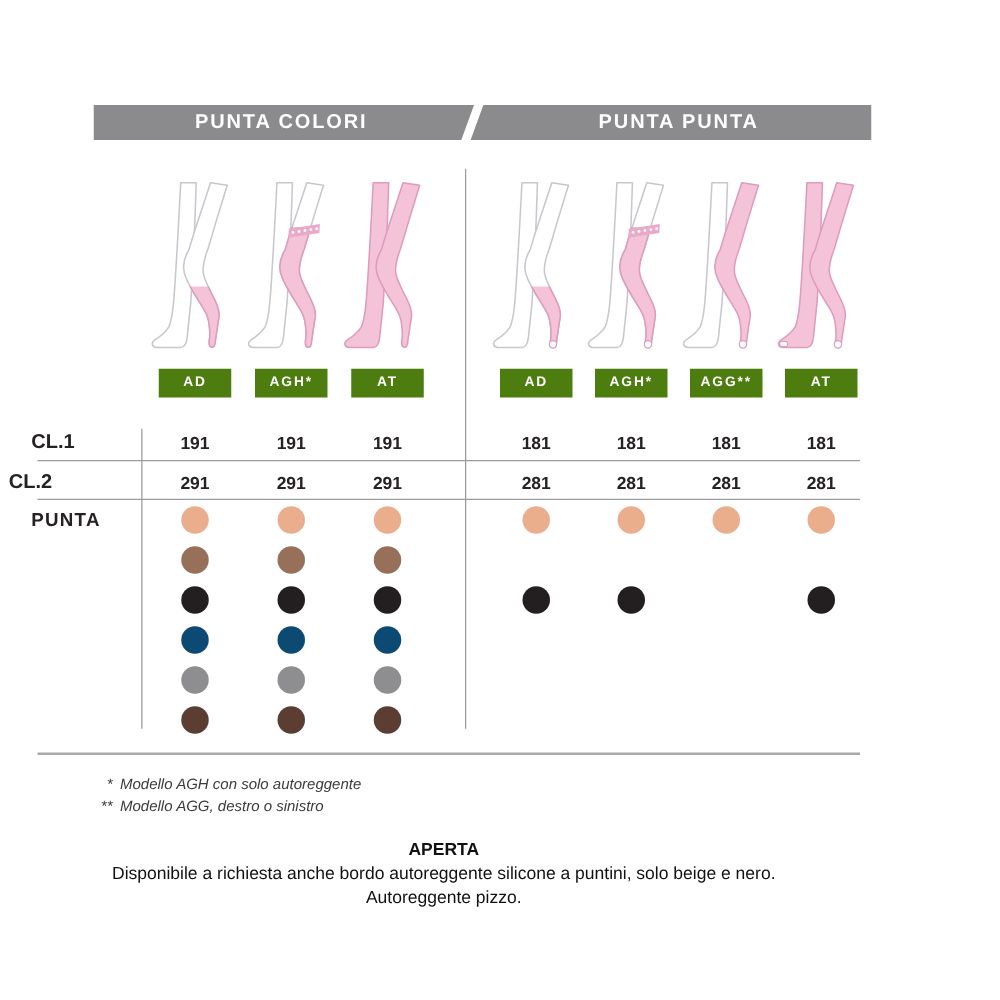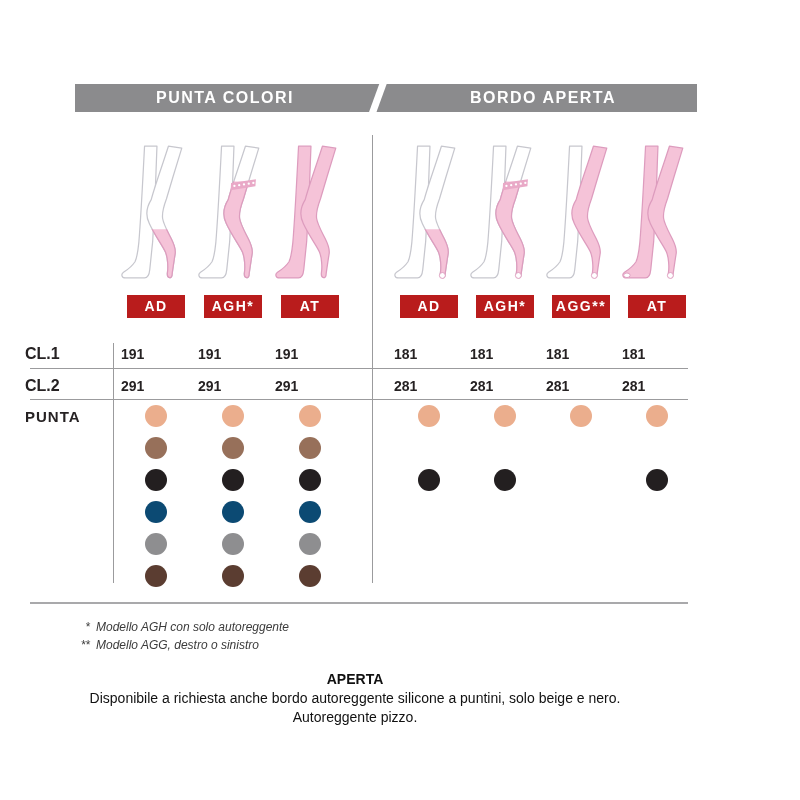--- a/index.html
+++ b/index.html
@@ -11,55 +11,55 @@
   
   .banner{left:75px;top:84px;width:622px;height:28px;background:#8B8B8D;overflow:hidden;}
   .banner-label{top:0;height:28px;line-height:28px;text-align:center;color:#ffffff;
     font-weight:bold;font-size:16px;letter-spacing:1.5px;}
   .banner-slash{left:299px;top:-6px;width:7px;height:42px;background:#ffffff;transform:rotate(20deg);}
   
   .hline{background:#9B9B9D;height:1px;}
   .hline.thick{height:2px;background:#A9A9AB;}
   .vline{background:#9B9B9D;width:1px;}
   
-  .model-label{width:58px;height:23px;background:#b91c1c;color:#ffffff;font-weight:bold;
-    font-size:14px;letter-spacing:1.5px;text-align:center;line-height:23px;}
+  .model-label{width:58px;height:23px;background:#4d7c0f;color:#ffffff;font-weight:bold;
+    font-size:11px;letter-spacing:1.5px;text-align:center;line-height:23px;}
   
-  .num{width:70px;text-align:left;font-weight:bold;font-size:14px;color:#262223;}
+  .num{width:70px;text-align:center;font-weight:bold;font-size:14px;color:#262223;}
   
   .rowlabel{width:80px;font-weight:bold;font-size:16px;color:#262223;}
   .rowlabel.colori{font-size:15px;letter-spacing:1px;}
   
   .dot{width:22px;height:22px;border-radius:50%;}
   
   .footnotes{left:68px;top:618px;font-style:italic;font-size:12px;color:#3B3B3B;}
   .fn-row{display:flex;line-height:18px;}
   .fn-marker{width:22px;text-align:right;}
   .fn-text{margin-left:6px;}
   
   .bordo{left:55px;top:670px;width:600px;text-align:center;font-size:14px;line-height:19px;color:#111;}
   .bordo-title{font-weight:bold;}
 </style>
 </head>
 <body>
 
 <div class="abs banner">
   <div class="abs banner-label" style="left:0;width:300px;">PUNTA COLORI</div>
   <div class="abs banner-slash"></div>
-  <div class="abs banner-label" style="left:318px;width:300px;">BORDO APERTA</div>
+  <div class="abs banner-label" style="left:318px;width:300px;">PUNTA PUNTA</div>
 </div>
 
 <div class="abs vline" style="left:372px;top:135px;height:448px;"></div>
 <div class="abs vline" style="left:113px;top:343px;height:240px;"></div>
 <div class="abs hline" style="left:30px;top:368px;width:658px;"></div>
 <div class="abs hline" style="left:30px;top:399px;width:658px;"></div>
 <div class="abs hline thick" style="left:30px;top:602px;width:658px;"></div>
 
 <div class="abs rowlabel" style="left:25px;top:345px;">CL.1</div>
-<div class="abs rowlabel" style="left:25px;top:377px;">CL.2</div>
+<div class="abs rowlabel" style="left:7px;top:377px;">CL.2</div>
 <div class="abs rowlabel colori" style="left:25px;top:408px;">PUNTA</div>
 
 <div id="columns">
     <div class="abs" style="left:114px;top:140px;"><svg width="84" height="148" viewBox="0 0 88 148">
     <defs>
           <clipPath id="c0">
             <rect x="26" y="90" width="50" height="58"></rect>
           </clipPath>
         </defs>
     <path d="M32,3 C30,42 28,80 26,104 C25,114 24,120 22,124 C18,130 13,133 10,135 C7,137 8,141 12,141 L32,141 C36,141 37,137 37.5,132 C38.5,122 39.5,112 40.5,103 C42.5,70 44,38 45,3 Z" fill="#fff" stroke="#C7C7CE" stroke-width="1.3" stroke-linejoin="round"></path>

